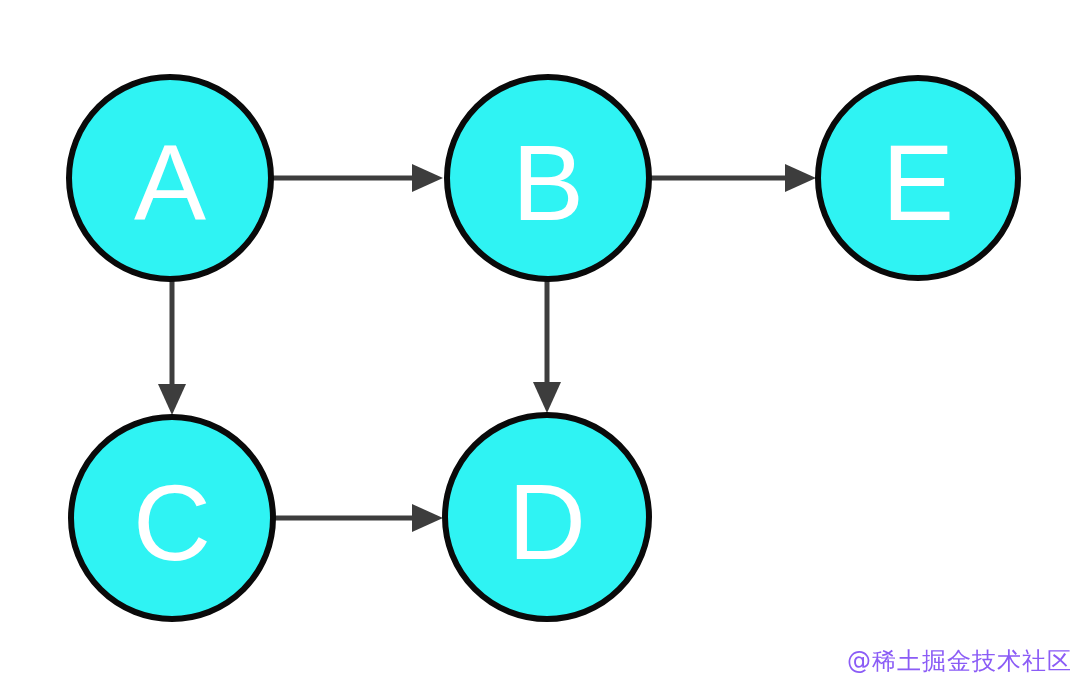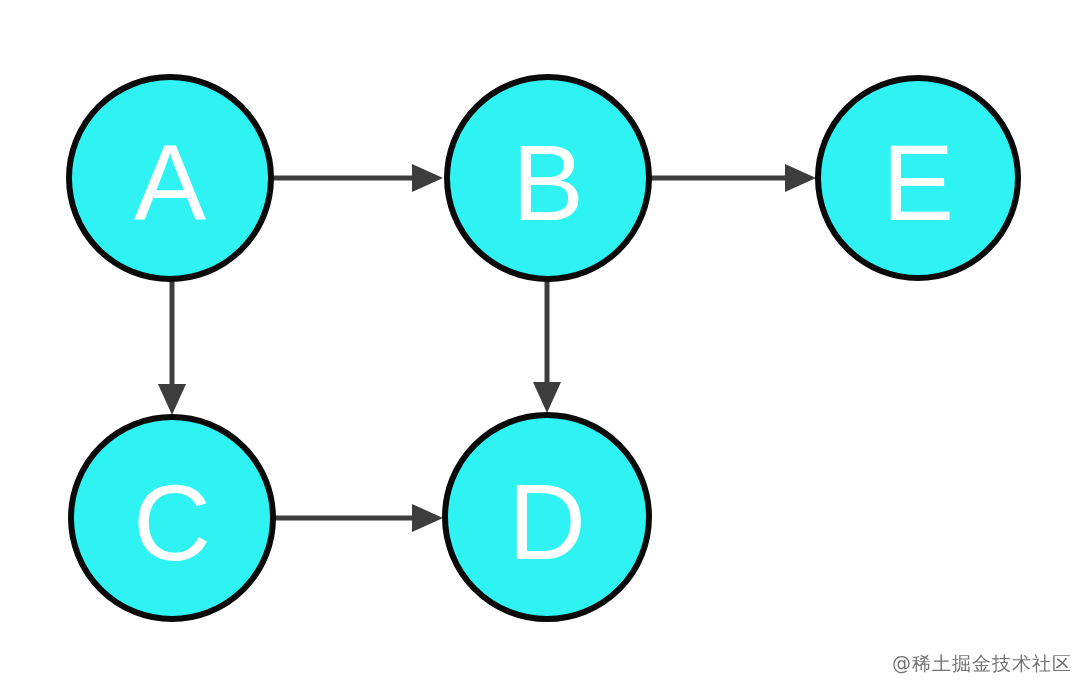--- a/index.html
+++ b/index.html
@@ -41,22 +41,22 @@
   }
   .edge-head {
     fill: #3d3d3d;
     stroke: none;
   }
   .watermark-text {
     position: absolute;
     right: 8px;
     bottom: 21px;
     font-family: "DejaVu Sans", sans-serif;
-    font-size: 19px;
-    color: #737373;
+    font-size: 24px;
+    color: #8b5cf6;
     letter-spacing: 1px;
     white-space: nowrap;
     user-select: none;
   }
 </style>
 </head>
 <body>
 
 <svg id="graph-canvas" viewBox="0 0 1080 698">
   <g>

